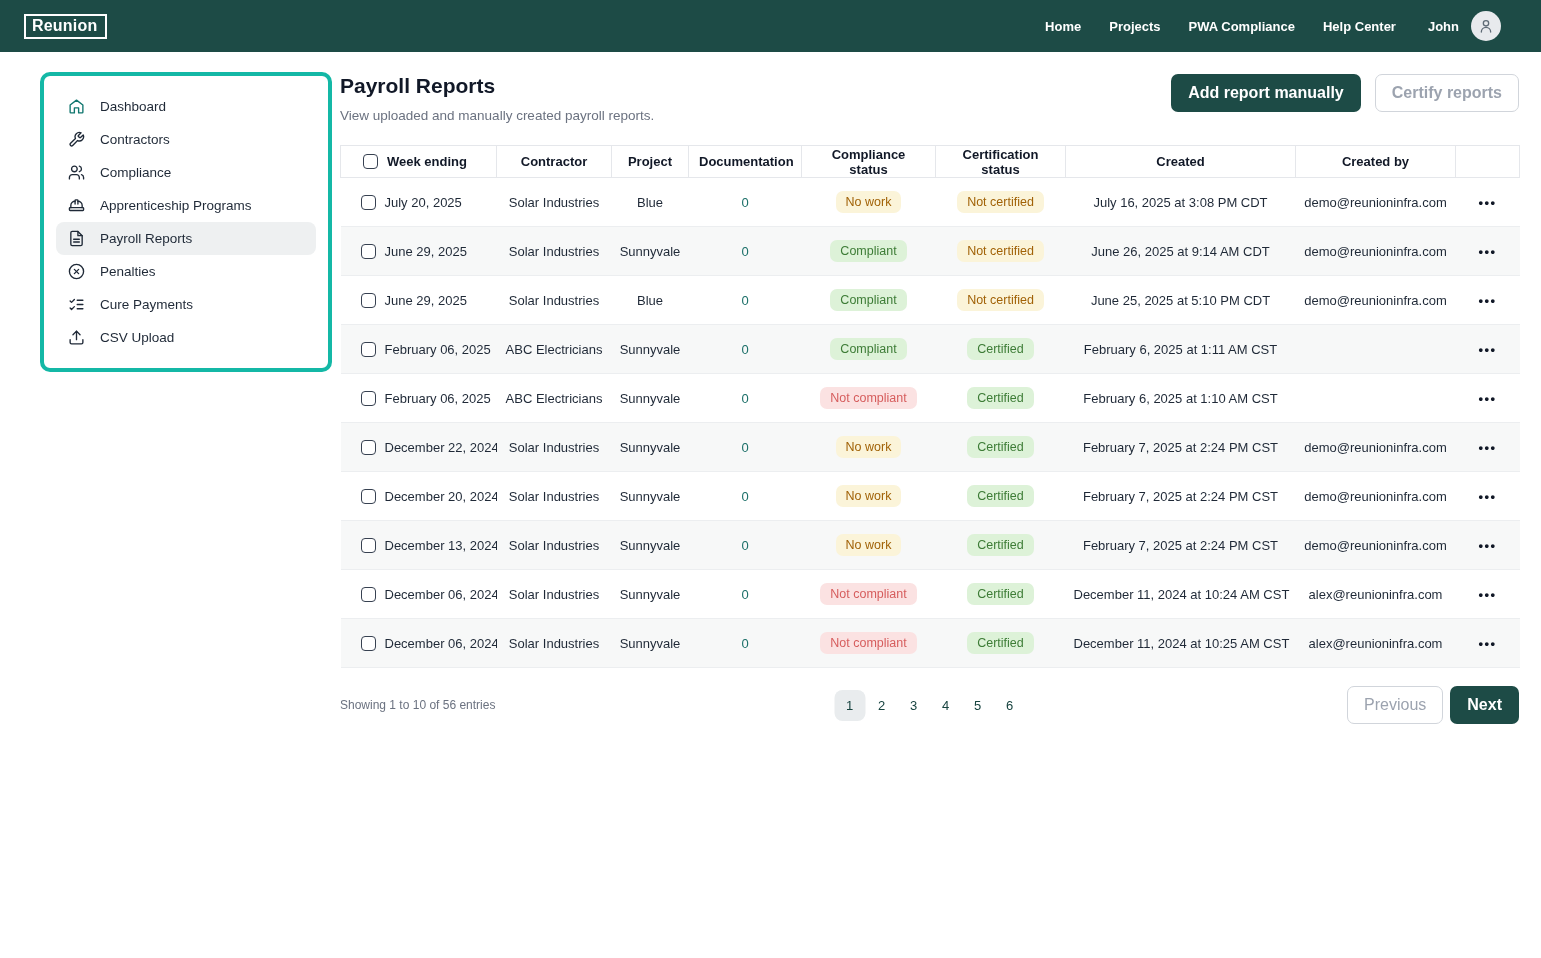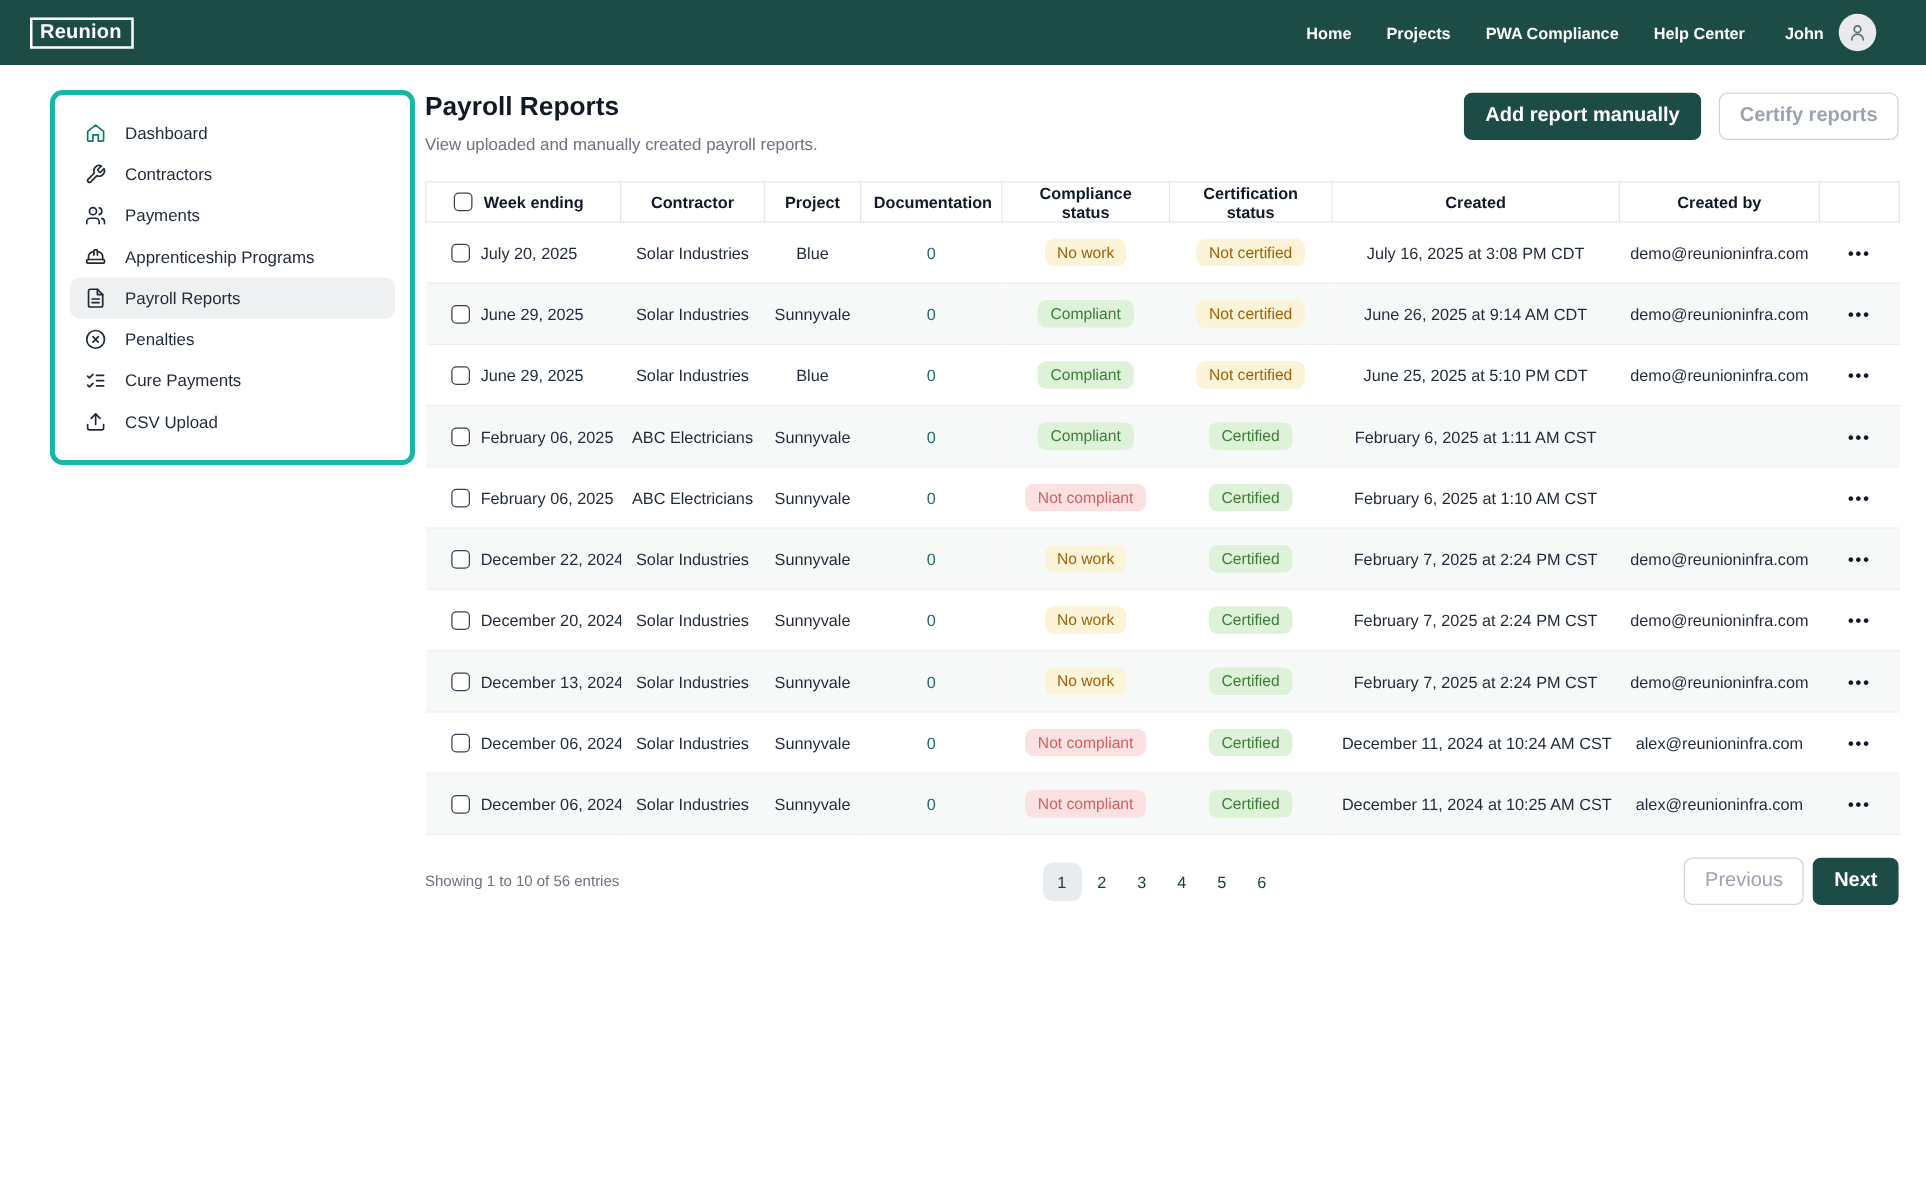--- a/index.html
+++ b/index.html
@@ -99,21 +99,21 @@
     </div>
     <div class="side-item">
       <span class="icn">
         <svg width="17" height="17" viewBox="0 0 24 24" fill="none" stroke="currentColor" stroke-width="1.9" stroke-linecap="round" stroke-linejoin="round">
           <path d="M16 21v-2a4 4 0 0 0-4-4H6a4 4 0 0 0-4 4v2"></path>
           <circle cx="9" cy="7" r="4"></circle>
           <path d="M22 21v-2a4 4 0 0 0-3-3.87"></path>
           <path d="M16 3.13a4 4 0 0 1 0 7.75"></path>
         </svg>
       </span>
-      <span>Payments</span>
+      <span>Compliance</span>
     </div>
     <div class="side-item">
       <span class="icn">
         <svg width="17" height="17" viewBox="0 0 24 24" fill="none" stroke="currentColor" stroke-width="1.9" stroke-linecap="round" stroke-linejoin="round">
           <path d="M2 18a1 1 0 0 0 1 1h18a1 1 0 0 0 1-1v-2a1 1 0 0 0-1-1H3a1 1 0 0 0-1 1z"></path>
           <path d="M10 10V5a1 1 0 0 1 1-1h2a1 1 0 0 1 1 1v5"></path>
           <path d="M4 15v-3a6 6 0 0 1 6-6"></path>
           <path d="M14 6a6 6 0 0 1 6 6v3"></path>
         </svg>
       </span>

